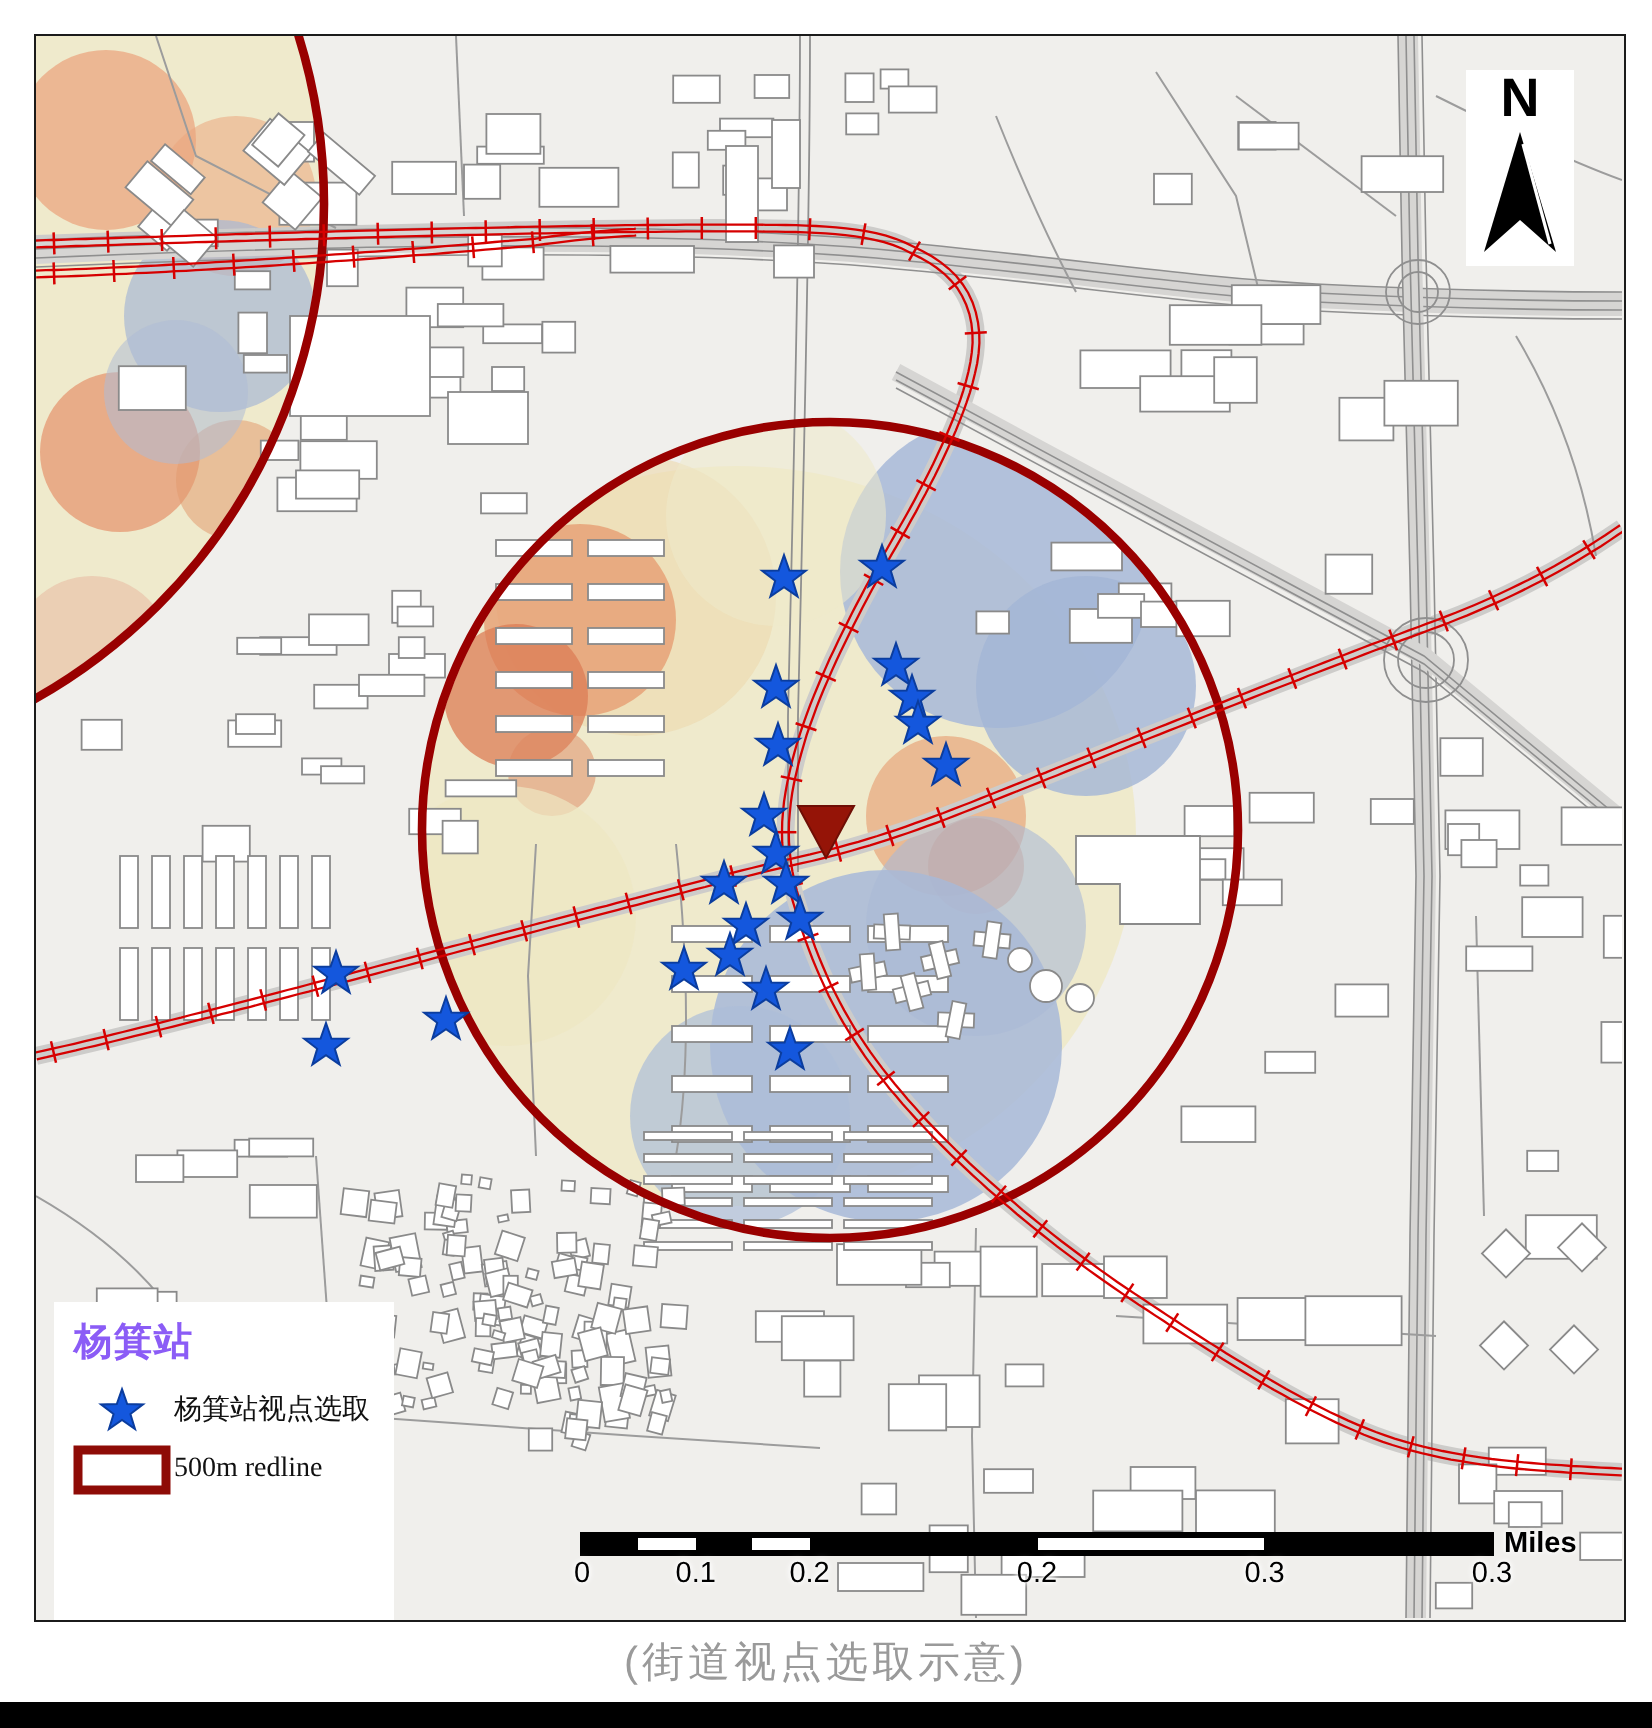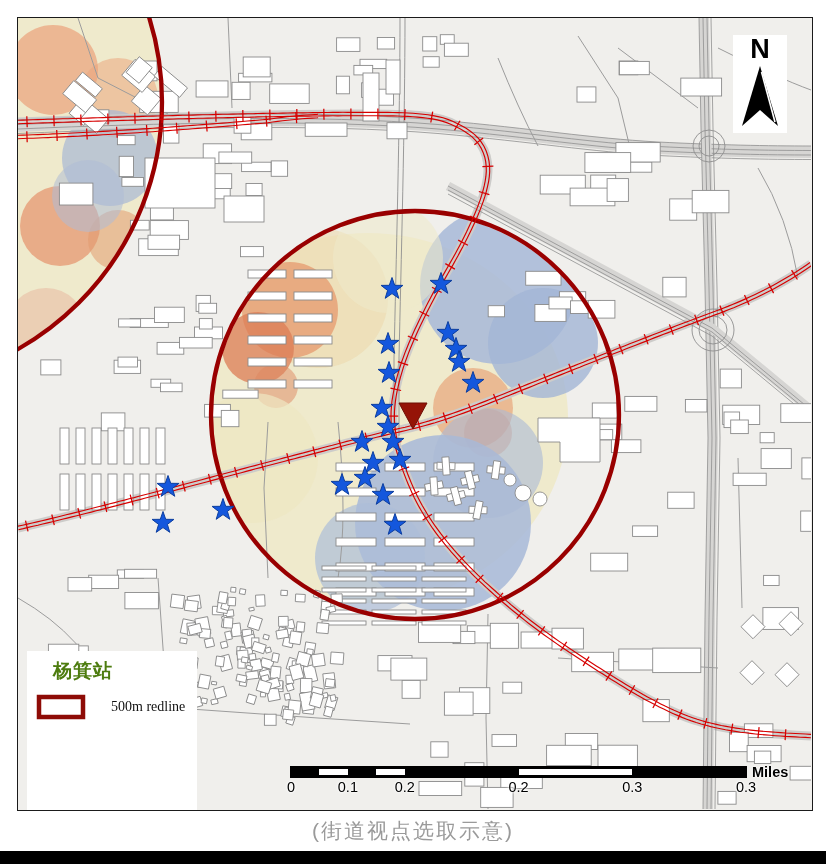--- a/index.html
+++ b/index.html
@@ -5,21 +5,21 @@
   html,body{margin:0;padding:0;background:#fff;}
   #page{position:relative;width:826px;height:864px;overflow:hidden;background:#fff;
         font-family:"Liberation Sans",sans-serif;}
   .map-frame{position:absolute;left:17px;top:17px;width:796px;height:794px;
              border:1.5px solid #1b1b1b;box-sizing:border-box;background:#f0efec;overflow:hidden;}
   #mapsvg{display:block;}
   
   .legend{position:absolute;left:27px;top:651px;width:170px;height:159px;background:#fff;
           padding:5px 0 0 8px;box-sizing:border-box;
           font-family:"Liberation Serif","DejaVu Serif",serif;}
-  .legend-title{font-size:19px;font-weight:bold;color:#4d7c0f;margin:2px 0 7px 18px;letter-spacing:1px;}
+  .legend-title{font-size:19px;font-weight:bold;color:#8b5cf6;margin:2px 0 7px 2px;letter-spacing:1px;}
   .legend-row{display:flex;align-items:center;height:28px;}
   .legend-sym{width:52px;display:flex;justify-content:center;align-items:center;flex:0 0 52px;}
   .legend-label{font-size:14px;color:#111;white-space:nowrap;}
   
   .north{position:absolute;left:733px;top:35px;width:54px;height:98px;background:#fff;text-align:center;}
   .north-n{font-size:27px;font-weight:bold;color:#000;line-height:29px;font-family:"Liberation Sans",sans-serif;}
   
   .scalebar{position:absolute;left:290px;top:766px;width:455px;height:10px;background:#000;border:1px solid #000;}
   .sb-seg{position:absolute;top:2px;height:6px;background:#fff;}
   .sb-label{position:absolute;top:12px;transform:translateX(-50%);font-size:14.5px;color:#000;
@@ -604,22 +604,30 @@
         <polygon points="145.0,493.5 147.7,501.3 155.9,501.4 149.4,506.4 151.8,514.3 145.0,509.6 138.2,514.3 140.6,506.4 134.1,501.4 142.3,501.3 " fill="#1457dd" stroke="#0b3d9e" stroke-width="1"></polygon>
         <polygon points="205.0,480.5 207.7,488.3 215.9,488.4 209.4,493.4 211.8,501.3 205.0,496.6 198.2,501.3 200.6,493.4 194.1,488.4 202.3,488.3 " fill="#1457dd" stroke="#0b3d9e" stroke-width="1"></polygon>
       </svg>
   </div>
 
   <div class="legend">
     <div class="legend-title">杨箕站</div>
 
 
 
-
-    <div class="legend-row" style="height:32px;gap:24px;">
+    <div class="legend-row">
+      <span class="legend-sym">
+        <svg width="26" height="24">
+            <polygon id="legend-star" fill="#1457dd" stroke="#0b3d9e" stroke-width="1" points="13.0,1.6 15.6,9.0 23.5,9.2 17.2,14.0 19.5,21.5 13.0,17.0 6.5,21.5 8.8,14.0 2.5,9.2 10.4,9.0 "></polygon>
+          </svg>
+      </span>
+      <span class="legend-label">杨箕站视点选取</span>
+    </div>
+
+    <div class="legend-row" style="height:32px;">
       <span class="legend-sym">
         <svg width="50" height="26">
             <rect x="3" y="3" width="44" height="20" fill="#fff" stroke="#8e0b06" stroke-width="4.5"></rect>
           </svg>
       </span>
       <span class="legend-label">500m redline</span>
     </div>
   </div>
 
   <div class="north">

